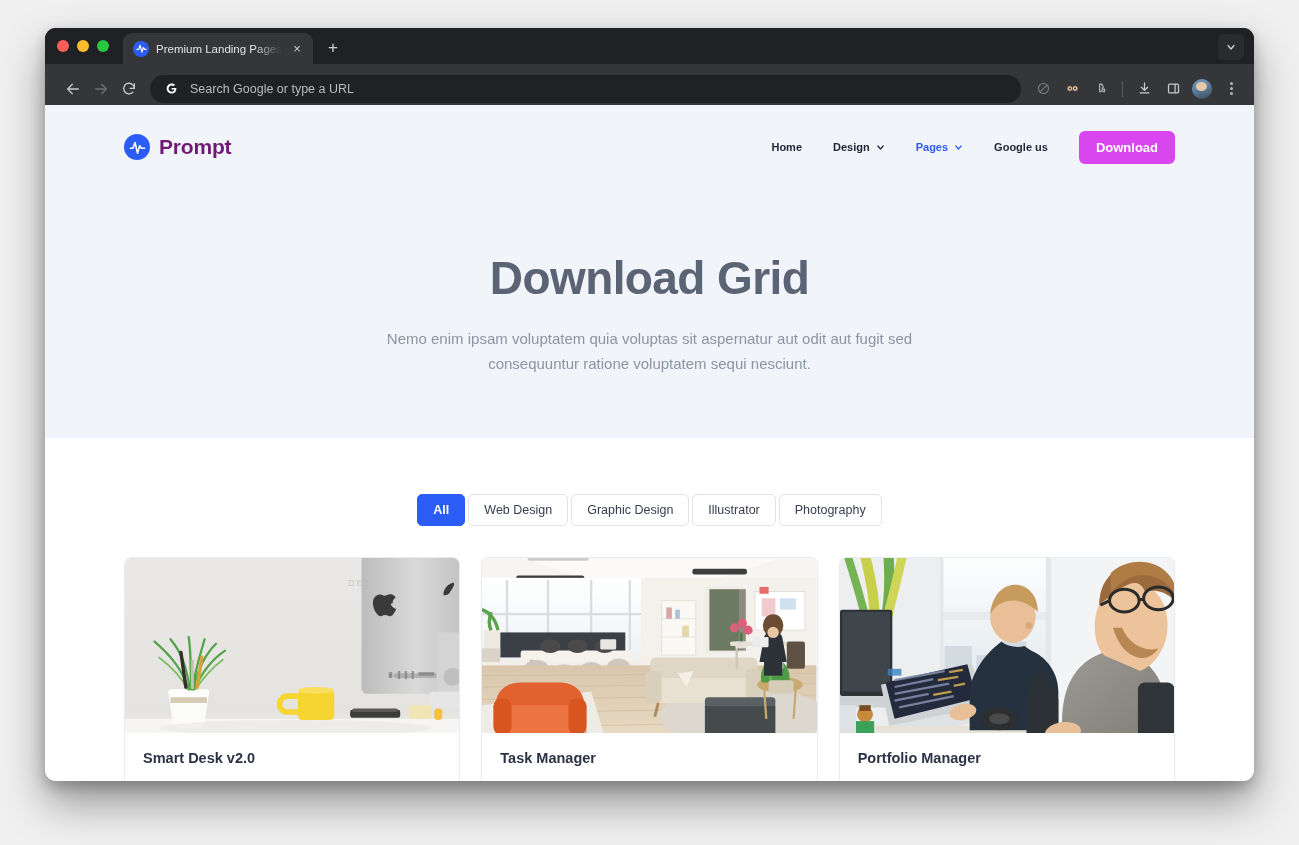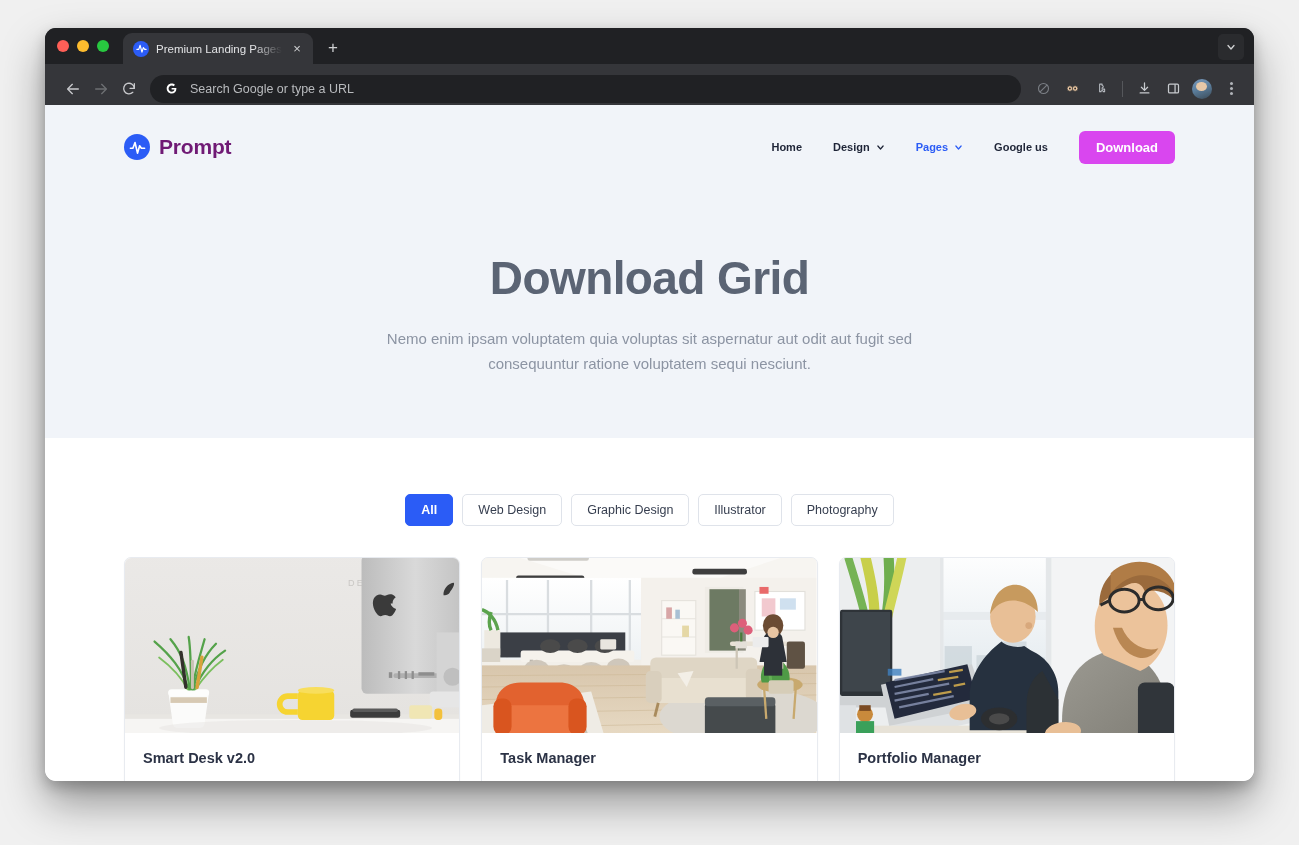--- a/index.html
+++ b/index.html
@@ -173,21 +173,21 @@
   .hero-sub {
     text-align: center;
     font-size: 15px; line-height: 25px;
     color: #8c94a3;
     margin: 21px auto 0;
     max-width: 560px;
   }
 
   
   .portfolio { background: #fff; padding: 56px 79px 0; }
-  .filters { display: flex; justify-content: center; gap: 9px; }
+  .filters { display: flex; justify-content: center; gap: 3px; }
   .filter-btn {
     font-family: inherit;
     font-size: 12.5px; font-weight: 500;
     color: #363e4f;
     background: #fff;
     border: 1px solid #dfe3ea;
     border-radius: 5px;
     padding: 8px 15px;
     white-space: nowrap;
   }

